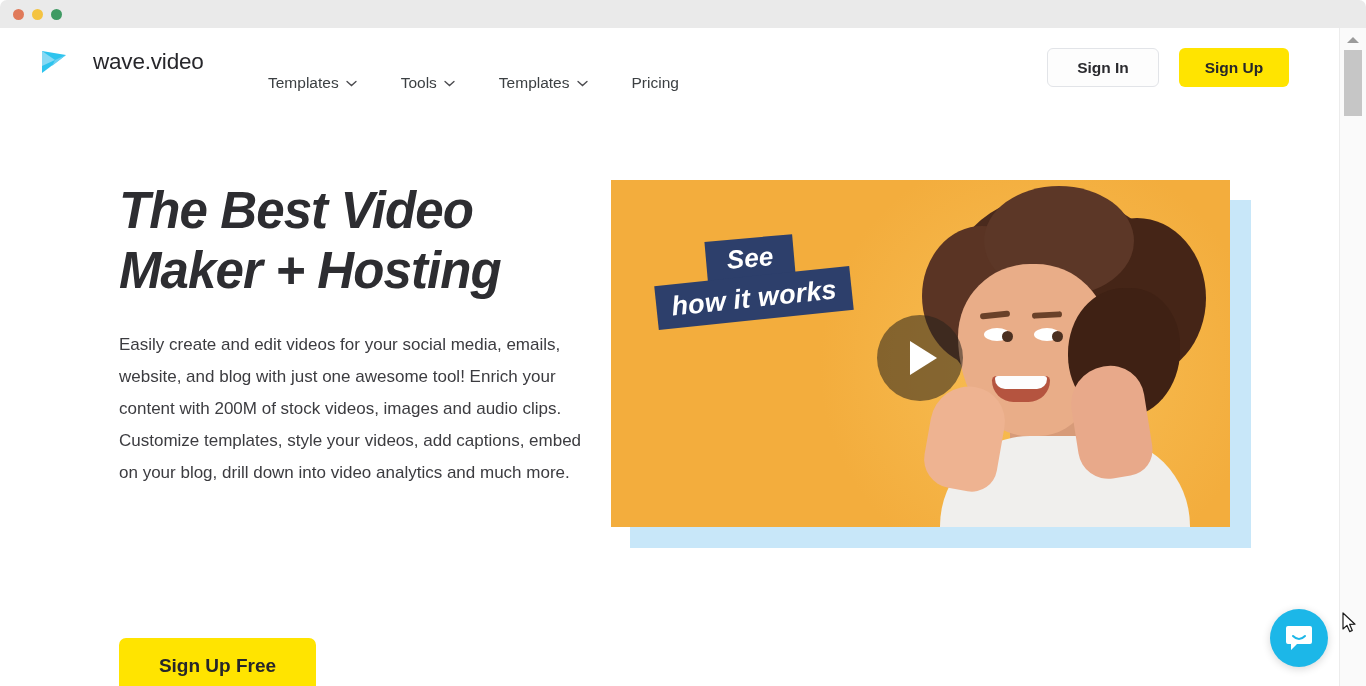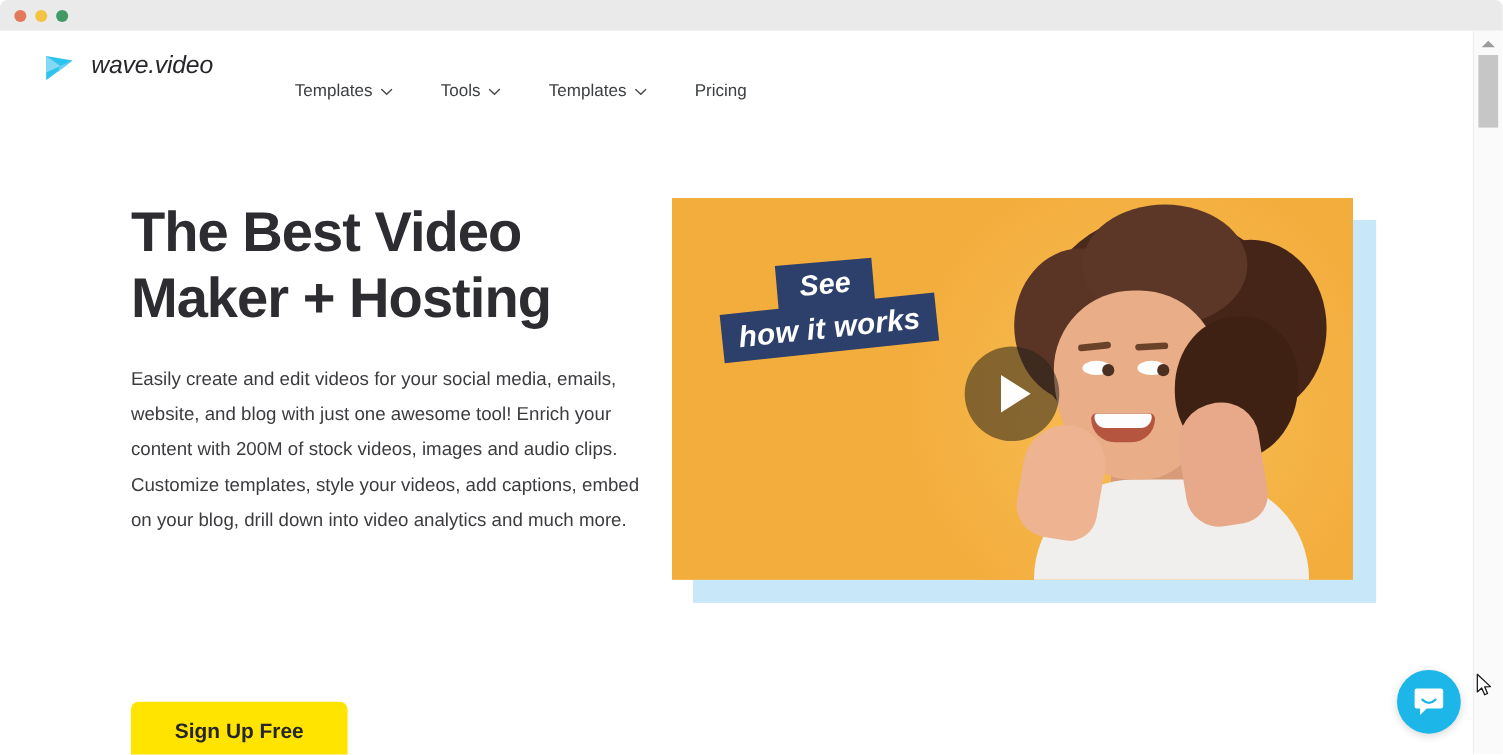--- a/index.html
+++ b/index.html
@@ -54,23 +54,23 @@
     position: absolute;
     left: 0; top: 0;
     width: 1340px;
     height: 82px;
     background: #ffffff;
   }
   #logo {
     position: absolute;
     left: 38px; top: 18px;
     display: flex;
-    gap: 13px;
-    cursor: pointer;
-    font-style: italic;
+    align-items: center;
+    gap: 23px;
+    cursor: pointer;
   }
   #logo-mark {
     width: 32px; height: 32px;
     display: block;
   }
   #logo-text {
     font-size: 22.5px;
     font-weight: 500;
     color: #27272b;
     letter-spacing: -0.2px;
@@ -143,20 +143,21 @@
     left: 119px; top: 153px;
     width: 470px;
   }
   #hero-title {
     margin: 0;
     font-size: 51px;
     line-height: 60px;
     font-weight: bold;
     color: #2d2d31;
     letter-spacing: -0.9px;
+    font-style: italic;
   }
   #hero-paragraph {
     margin: 0;
     padding-top: 28px;
     font-size: 17px;
     line-height: 32px;
     color: #3c3c40;
     font-weight: 400;
   }
   #hero-cta {
@@ -446,20 +447,24 @@
         <span>Templates</span>
         <svg class="nav-caret" viewBox="0 0 11 7">
           <path d="M1 1.4 L5.5 5.6 L10 1.4" fill="none" stroke="#4a4a4e" stroke-width="1.3" stroke-linecap="round"></path>
         </svg>
       </div>
       <div class="nav-item">
         <span>Pricing</span>
       </div>
     </nav>
 
+    <div id="auth-buttons">
+      <button id="sign-in-button">Sign In</button>
+      <button id="sign-up-button">Sign Up</button>
+    </div>
   </div>
 
   <div id="hero-copy">
     <h1 id="hero-title">The Best Video Maker + Hosting</h1>
     <p id="hero-paragraph">Easily create and edit videos for your social media, emails, website, and blog with just one awesome tool!
 Enrich your content with 200M of stock videos, images and audio clips. Customize templates, style your videos, add captions, embed on your blog, drill down into video analytics and much more.</p>
   </div>
   <button id="hero-cta">Sign Up Free</button>
 
   <div id="hero-video-wrap">

